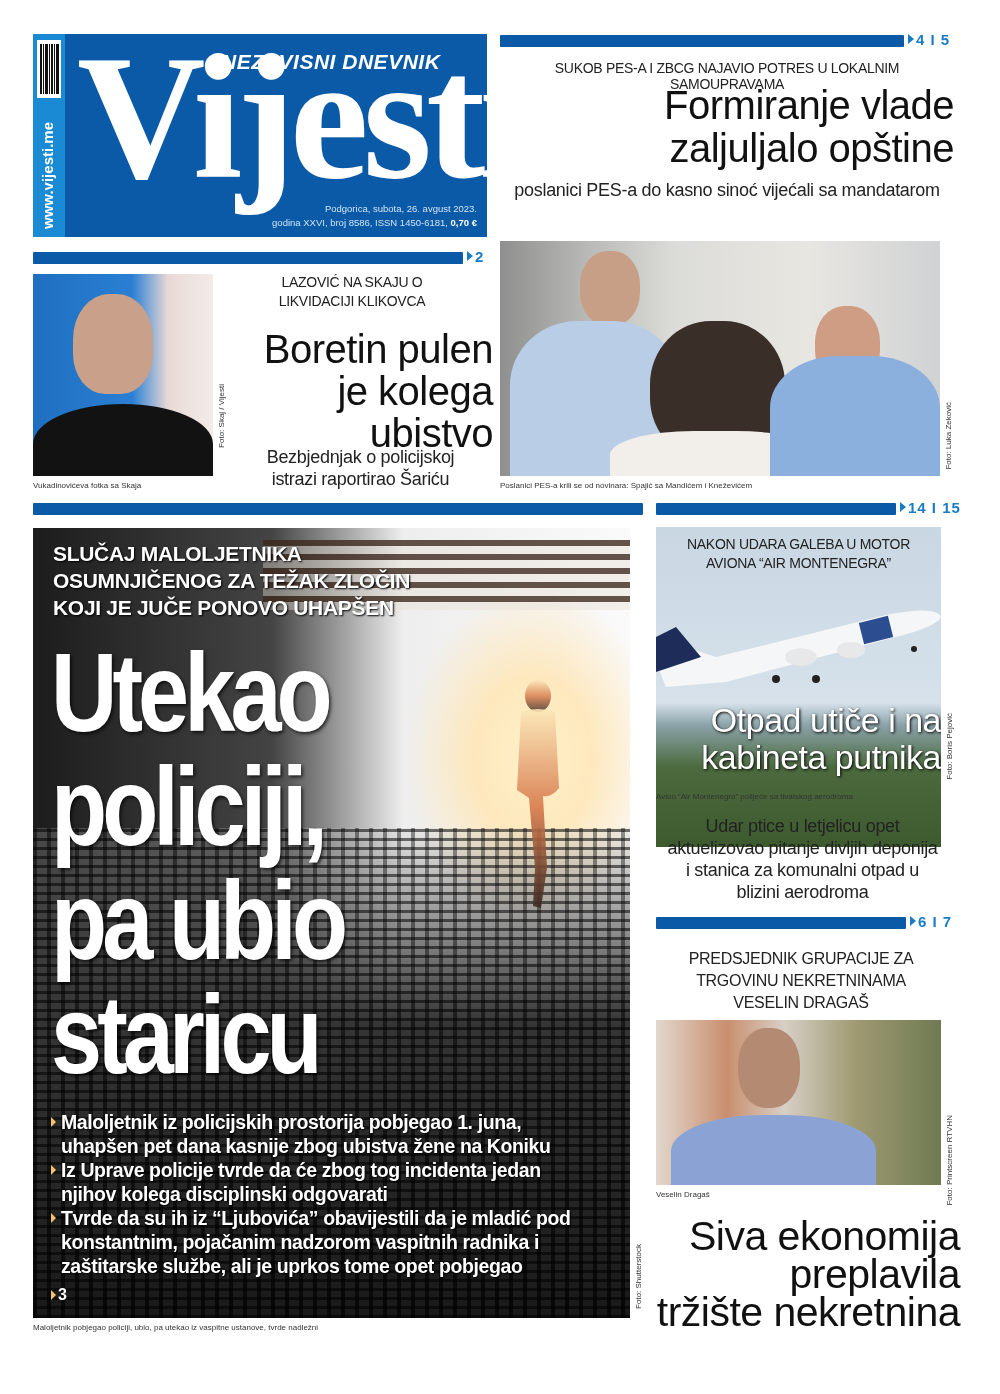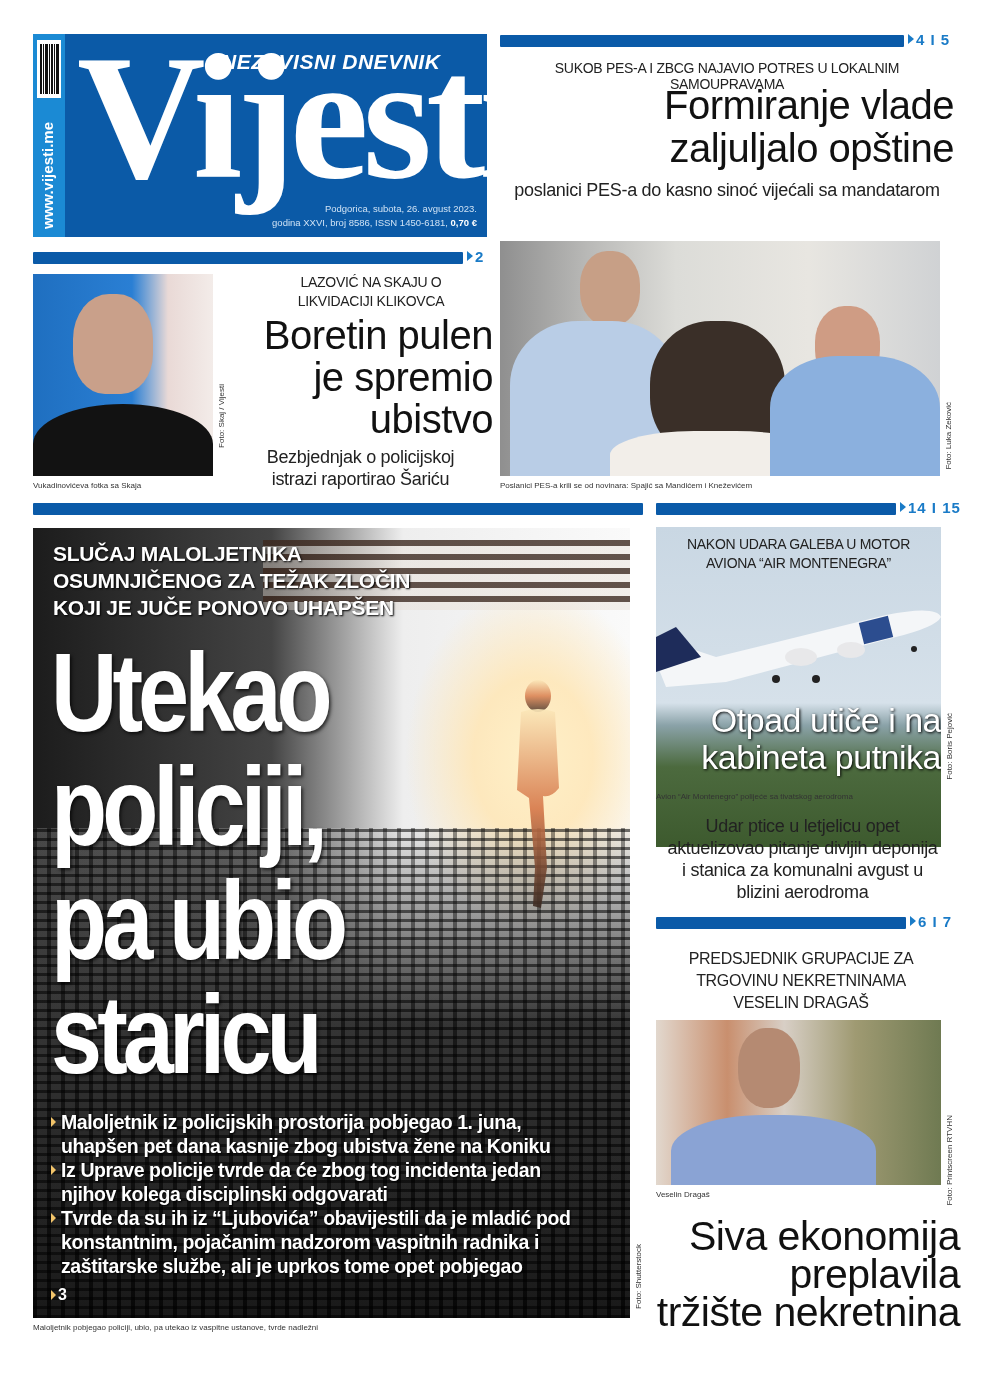--- a/index.html
+++ b/index.html
@@ -83,27 +83,27 @@
 </div>
 
 <div class="bar" style="left:33px;top:252px;width:430px"></div>
 <div class="pg" style="left:467px;top:248px"><span class="tri"></span><span>2</span></div>
 <div class="photo" style="left:33px;top:274px;width:180px;height:202px;background:linear-gradient(90deg,#1f6fc0 0%,#2a7fd4 55%,#e9d9d6 75%,#f3ece9 100%)">
   <div class="abs" style="left:40px;top:20px;width:80px;height:100px;border-radius:45% 45% 40% 40%;background:#c9a08a"></div>
   <div class="abs" style="left:0;top:130px;width:180px;height:80px;border-radius:50% 50% 0 0;background:#121212"></div>
 </div>
 <div class="credit" style="left:217px;top:384px">Foto: Skaj / Vijesti</div>
 <div class="cap" style="left:33px;top:481px">Vukadinovićeva fotka sa Skaja</div>
-<div class="abs kicker" style="left:241px;top:273px;width:260px;line-height:19px">
+<div class="abs kicker" style="left:222px;top:273px;width:260px;line-height:19px">
   <div>LAZOVIĆ NA SKAJU O</div>
   <div>LIKVIDACIJI KLIKOVCA</div>
 </div>
-<div class="abs head" style="left:228px;top:314px;width:265px;font-size:40px;line-height:42px">
+<div class="abs head" style="left:228px;top:328px;width:265px;font-size:40px;line-height:42px">
   <div>Boretin pulen</div>
-  <div>je spremio</div>
+  <div>je kolega</div>
   <div>ubistvo</div>
 </div>
 <div class="abs sub" style="left:228px;top:447px;width:265px">
   <div>Bezbjednjak o policijskoj</div>
   <div>istrazi raportirao Šariću</div>
 </div>
 
 <div class="photo" style="left:500px;top:241px;width:440px;height:235px;background:linear-gradient(90deg,#8f8f8f 0%,#b9b9b7 20%,#dcdcd8 40%,#e8e6e1 70%,#d0d2d4 100%)">
   <div class="abs" style="left:80px;top:10px;width:60px;height:75px;border-radius:45%;background:#c79f86"></div>
   <div class="abs" style="left:10px;top:80px;width:170px;height:160px;border-radius:40% 40% 0 0;background:#b9cde6"></div>
@@ -172,21 +172,21 @@
   <div class="abs head" style="left:0;top:175px;width:285px;font-size:34px;line-height:37px;color:#fff;text-shadow:1px 1px 3px #000">
     <div>Otpad utiče i na</div>
     <div>kabineta putnika</div>
   </div>
 </div>
 <div class="credit" style="left:945px;top:713px">Foto: Boris Pejović</div>
 <div class="cap" style="left:656px;top:792px">Avion “Air Montenegro” polijeće sa tivatskog aerodroma</div>
 <div class="abs sub" style="left:650px;top:816px;width:305px">
   <div>Udar ptice u letjelicu opet</div>
   <div>aktuelizovao pitanje divljih deponija</div>
-  <div>i stanica za komunalni avgust u</div>
+  <div>i stanica za komunalni otpad u</div>
   <div>blizini aerodroma</div>
 </div>
 
 <div class="bar" style="left:656px;top:917px;width:250px"></div>
 <div class="pg" style="left:910px;top:913px"><span class="tri"></span><span>6 I 7</span></div>
 <div class="abs kicker" style="left:656px;top:948px;width:290px;font-size:16px;line-height:22px">
   <div>PREDSJEDNIK GRUPACIJE ZA</div>
   <div>TRGOVINU NEKRETNINAMA</div>
   <div>VESELIN DRAGAŠ</div>
 </div>

